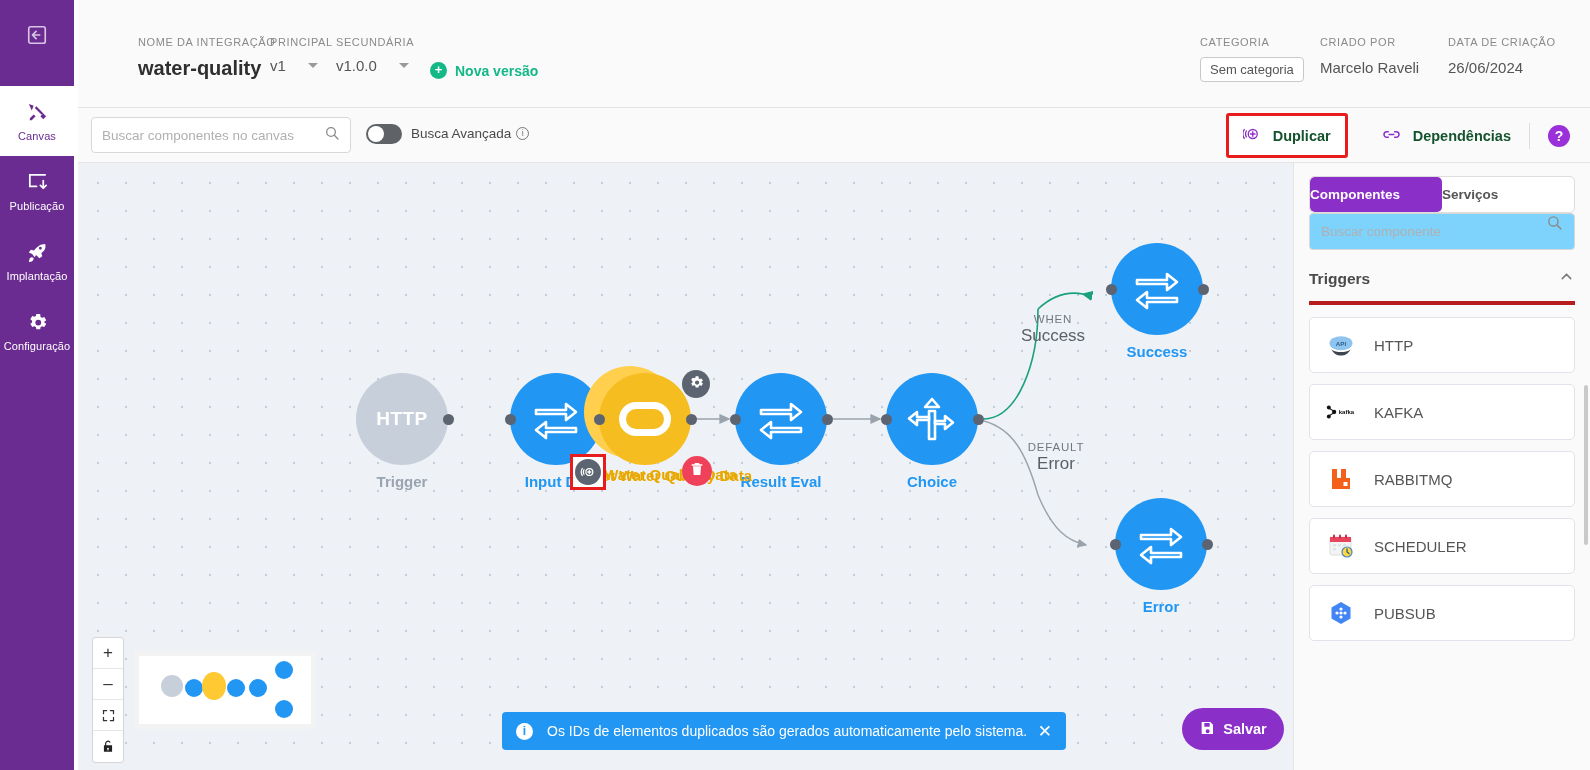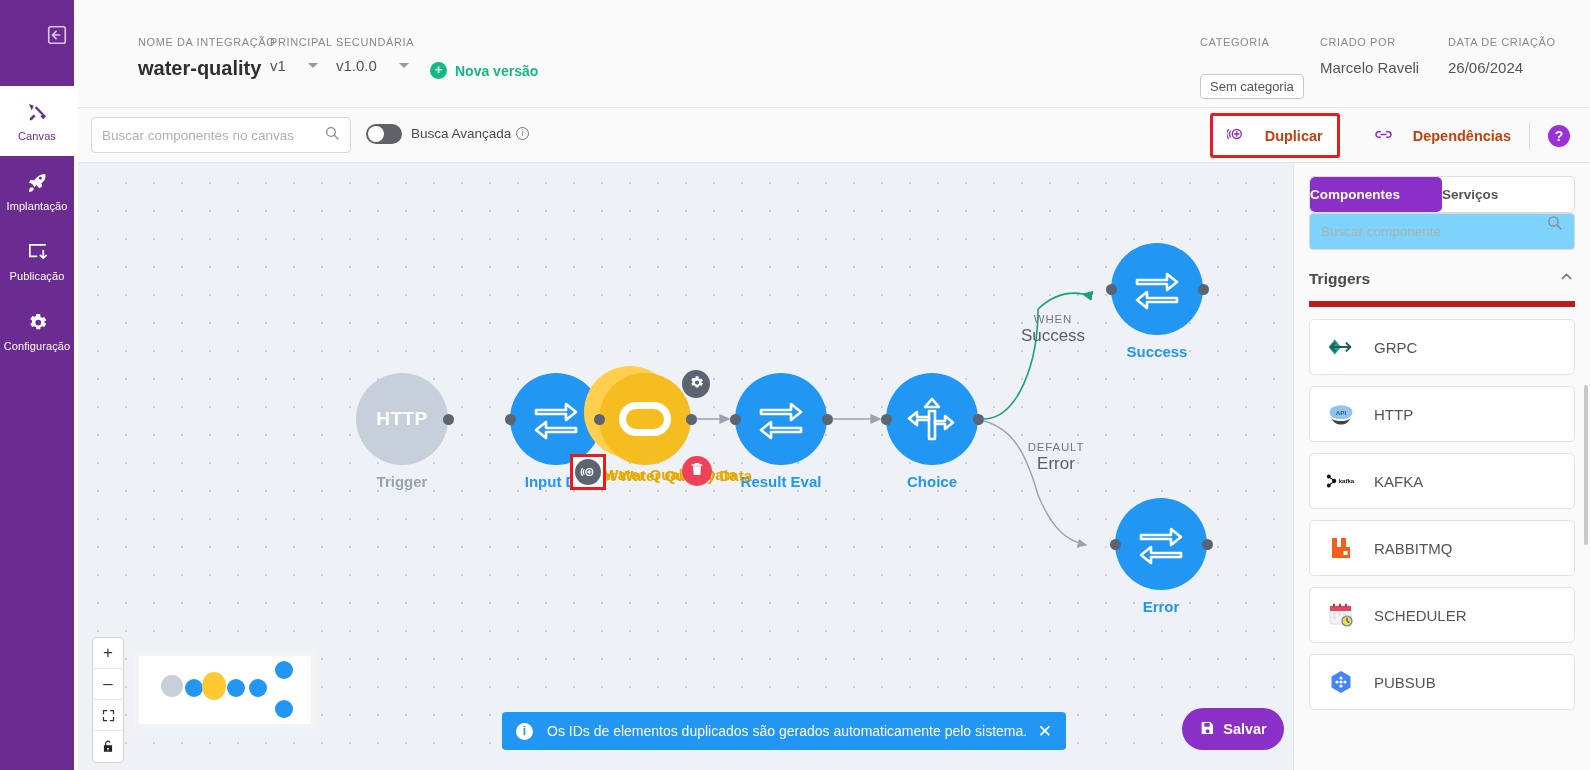--- a/index.html
+++ b/index.html
@@ -6,21 +6,21 @@
   html, body {
     width: 1590px; height: 770px;
     font-family: "Liberation Sans", sans-serif;
     background: #ffffff; overflow: hidden;
   }
   #app { position: relative; width: 1590px; height: 770px; }
 
   
   .rail {
     position: absolute; left: 0; top: 0; width: 74px; height: 770px;
-    background: #6B2C91; display: flex; flex-direction: column; align-items: flex-end;
+    background: #6B2C91; display: flex; flex-direction: column; align-items: center;
   }
   .rail-collapse {
     margin-top: 18px; width: 34px; height: 34px;
     display: flex; align-items: center; justify-content: center; cursor: pointer;
   }
   .rail-items { margin-top: 34px; width: 100%; }
   .rail-item {
     width: 100%; height: 70px; display: flex; flex-direction: column;
     align-items: center; justify-content: center; gap: 4px;
     color: #ffffff; font-size: 11px; cursor: pointer;
@@ -48,21 +48,21 @@
           border-top: 5px solid #9a9a9a; }
   .new-version {
     position: absolute; left: 352px; top: 62px; display: flex; align-items: center; gap: 8px;
     color: #12b886; font-size: 14px; font-weight: bold; cursor: pointer;
   }
   .plus-circ {
     width: 17px; height: 17px; border-radius: 50%; background: #12b886; color: #fff;
     font-size: 13px; line-height: 16px; text-align: center; font-weight: bold;
   }
   .cat-badge {
-    margin-top: 26px; display: inline-block; border: 1px solid #c9c9c9; border-radius: 4px;
+    margin-top: 9px; display: inline-block; border: 1px solid #c9c9c9; border-radius: 4px;
     padding: 4px 9px; font-size: 13px; color: #555; background: #fff; cursor: pointer;
   }
 
   
   .toolbar {
     position: absolute; left: 78px; top: 108px; width: 1512px; height: 55px;
     background: #fafafa; border-bottom: 1px solid #e4e4e4;
   }
   .search-canvas {
     position: absolute; left: 13px; top: 9px; width: 260px; height: 36px;
@@ -85,21 +85,21 @@
   .toggle-label {
     position: absolute; left: 333px; top: 18px; font-size: 13.5px; color: #4a4a4a;
     display: flex; align-items: center; gap: 5px;
   }
   .info-o {
     display: inline-block; width: 13px; height: 13px; border: 1px solid #777;
     border-radius: 50%; font-size: 9px; line-height: 11px; text-align: center; color: #777;
   }
   .tb-right { position: absolute; right: 0; top: 0; height: 55px; display: flex; align-items: center; }
   .tb-btn {
-    display: flex; align-items: center; gap: 20px; color: #c2410c; font-size: 14.5px;
+    display: flex; align-items: center; gap: 12px; color: #14532d; font-size: 14.5px;
     font-weight: bold; cursor: pointer;
   }
   .dup-wrap {
     border: 3px solid #e81c1c; border-radius: 3px; padding: 9px 14px; background: #fff;
   }
   .vsep { width: 1px; height: 26px; background: #ddd; margin: 0 18px; }
   .help-circ {
     width: 22px; height: 22px; border-radius: 50%; background: #9B30D9; color: #fff;
     font-size: 14px; font-weight: bold; line-height: 22px; text-align: center; cursor: pointer;
   }
@@ -181,21 +181,21 @@
     height: 37px; border: 1px solid #d8d8d8; border-radius: 4px;
     background: #7dd3fc; display: flex; padding: 0 11px;
   }
   .rsearch input {
     border: none; outline: none; flex: 1; font-size: 13.5px; color: #555;
     font-family: "Liberation Sans", sans-serif; background: transparent;
   }
   .rsearch input::placeholder { color: #b0b0b0; }
   .sect-head {
     margin-top: 18px; display: flex; align-items: center; justify-content: space-between;
-    padding-bottom: 12px; border-bottom: 6px solid #b91c1c; cursor: pointer;
+    padding-bottom: 12px; border-bottom: 4px solid #b91c1c; cursor: pointer;
   }
   .sect-title { font-size: 15.5px; font-weight: bold; color: #4a4a4a; }
   .comp-list { margin-top: 12px; }
   .comp-item {
     height: 56px; border: 1px solid #e0e4ea; border-radius: 5px; background: #fff;
     display: flex; align-items: center; padding: 0 12px; margin-bottom: 11px; cursor: pointer;
   }
   .comp-icon { width: 38px; display: flex; align-items: center; justify-content: center; }
   .comp-name { margin-left: 14px; font-size: 15px; color: #555; }
   .rscroll {
@@ -222,35 +222,35 @@
           <svg width="23" height="23" viewBox="0 0 24 24" fill="#6B2C91">
             <path d="M3 3l5 2-2 5-3-7zm6.2 4.2l7.4 7.4 1.6-1.6-7.4-7.4-1.6 1.6zM18 13l3 3-3 3-3-3 3-3zM4 18l4-4 2 2-4 4H4v-2z"></path>
           </svg>
         </span>
         <span class="ri-label">Canvas</span>
       </div>
 
 
       <div class="rail-item">
         <span>
-          <svg width="23" height="23" viewBox="0 0 24 24" fill="#fff">
-            <path d="M20 3c-5 0-9 3-11.5 7L5 9l-2 3 3.5 1.5L9 17l1.5-2.5L14 18l3-2-1-3.5C20 10 21 6.5 20 3zM15 9a1.5 1.5 0 110-3 1.5 1.5 0 010 3zM4 18c1.5-1.5 3-1 3.5-.5S8.5 19 7 20.5c-1 1-4 1.5-4 1.5s.5-3 1-4z"></path>
-          </svg>
-        </span>
-        <span class="ri-label">Implantação</span>
-      </div>
-
-      <div class="rail-item">
-        <span>
           <svg width="23" height="23" viewBox="0 0 24 24" fill="none" stroke="#fff" stroke-width="1.8">
             <path d="M20 4H4v12h7" stroke-linecap="round"></path>
             <path d="M18 10v8M15 15l3 3 3-3" stroke-linecap="round" stroke-linejoin="round"></path>
           </svg>
         </span>
         <span class="ri-label">Publicação</span>
+      </div>
+
+      <div class="rail-item">
+        <span>
+          <svg width="23" height="23" viewBox="0 0 24 24" fill="#fff">
+            <path d="M20 3c-5 0-9 3-11.5 7L5 9l-2 3 3.5 1.5L9 17l1.5-2.5L14 18l3-2-1-3.5C20 10 21 6.5 20 3zM15 9a1.5 1.5 0 110-3 1.5 1.5 0 010 3zM4 18c1.5-1.5 3-1 3.5-.5S8.5 19 7 20.5c-1 1-4 1.5-4 1.5s.5-3 1-4z"></path>
+          </svg>
+        </span>
+        <span class="ri-label">Implantação</span>
       </div>
 
       <div class="rail-item">
         <span>
           <svg width="23" height="23" viewBox="0 0 24 24" fill="#fff">
             <path d="M19.1 12.9a7.3 7.3 0 000-1.8l2-1.5-2-3.4-2.3.9a7.4 7.4 0 00-1.6-.9L14.8 3h-4l-.4 2.2c-.6.2-1.1.5-1.6.9l-2.3-.9-2 3.4 1.9 1.5a7.3 7.3 0 000 1.8l-1.9 1.5 2 3.4 2.3-.9c.5.4 1 .7 1.6.9l.4 2.2h4l.4-2.2c.6-.2 1.1-.5 1.6-.9l2.3.9 2-3.4-2-1.5zM12.8 15a3 3 0 110-6 3 3 0 010 6z"></path>
           </svg>
         </span>
         <span class="ri-label">Configuração</span>
       </div>
@@ -556,30 +556,20 @@
       <span class="sect-title">Triggers</span>
       <span>
         <svg width="17" height="17" viewBox="0 0 24 24" fill="none" stroke="#777" stroke-width="2" stroke-linecap="round">
           <path d="M6 15l6-6 6 6"></path>
         </svg>
       </span>
     </div>
 
     <div class="comp-list">
 
-      <div class="comp-item">
-        <span class="comp-icon">
-          <svg width="28" height="20" viewBox="0 0 36 24">
-            <path d="M10 2l8 10-8 10-8-10z" fill="#2c9c8f"></path>
-            <path d="M14 12h16M25 7l5 5-5 5" stroke="#1a5f58" stroke-width="2.6" fill="none" stroke-linecap="round" stroke-linejoin="round"></path>
-            <path d="M14 12H5M10 7l-5 5 5 5" stroke="#1a5f58" stroke-width="2.6" fill="none" stroke-linecap="round" stroke-linejoin="round"></path>
-          </svg>
-        </span>
-        <span class="comp-name">GRPC</span>
-      </div>
 
       <div class="comp-item">
         <span class="comp-icon">
           <svg width="30" height="24" viewBox="0 0 34 26">
             <ellipse cx="17" cy="11" rx="13" ry="8" fill="#8fc4ef"></ellipse>
             <text x="17" y="14" font-family="Liberation Sans" font-size="7" font-weight="bold" fill="#2a5f8f" text-anchor="middle">API</text>
             <path d="M6 18c3 5 7 7 11 7s8-2 11-7c-3 2-7 3-11 3s-8-1-11-3z" fill="#3c4450"></path>
           </svg>
         </span>
         <span class="comp-name">HTTP</span>

